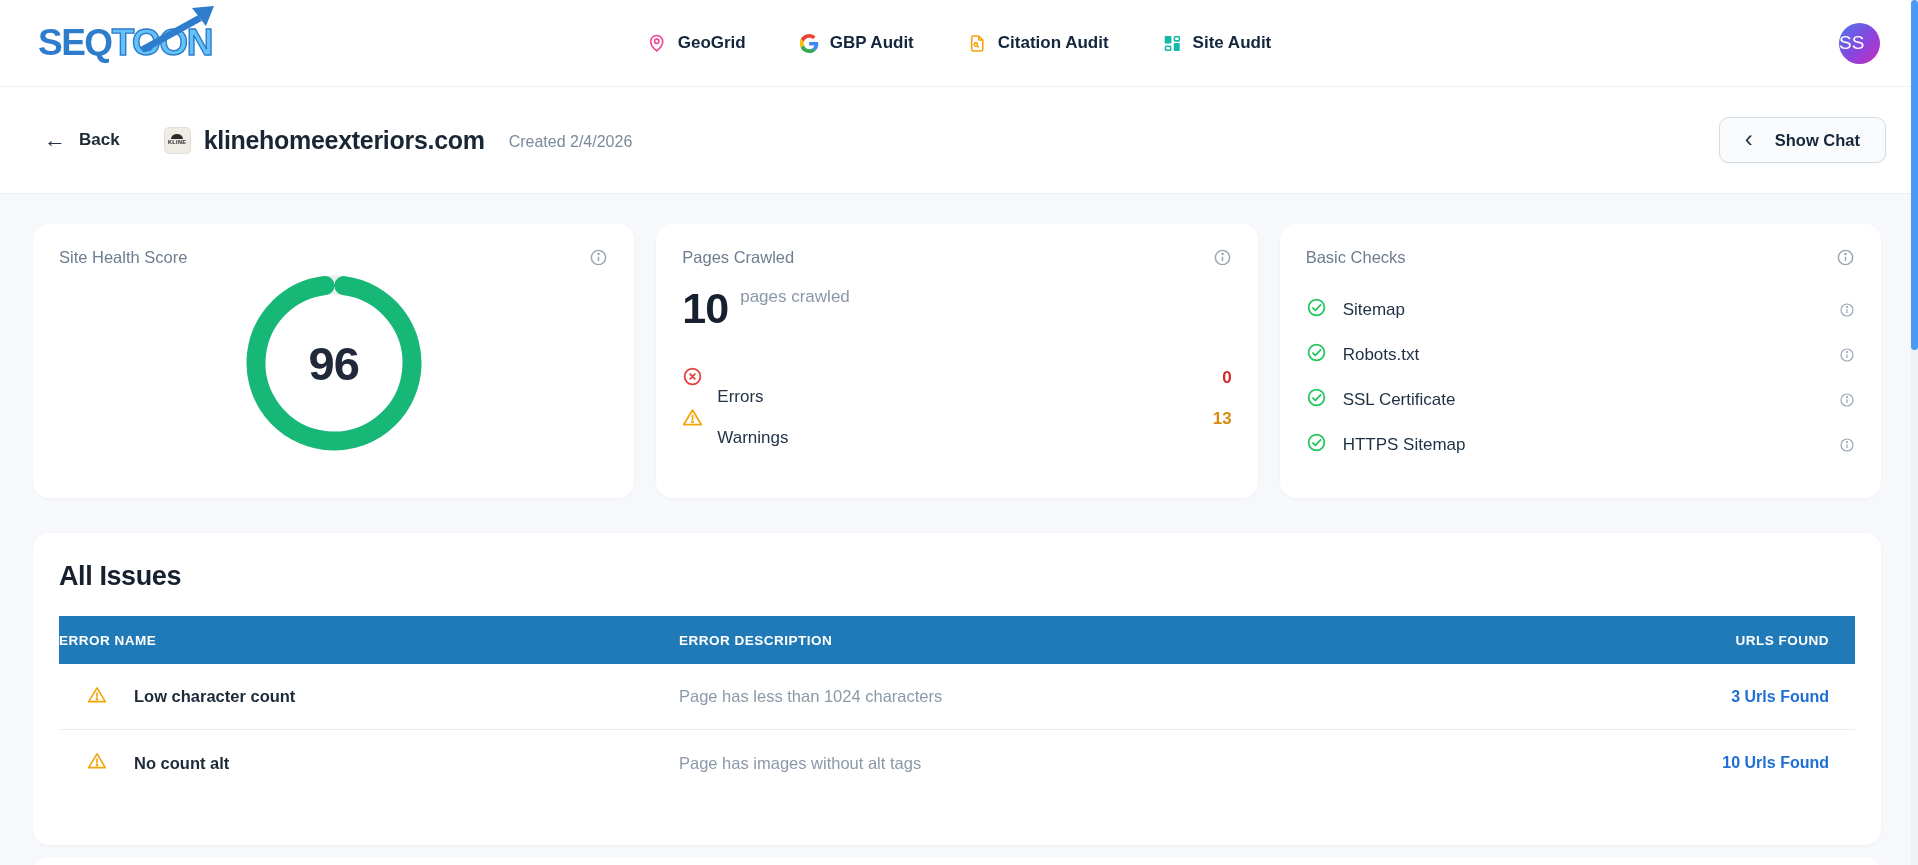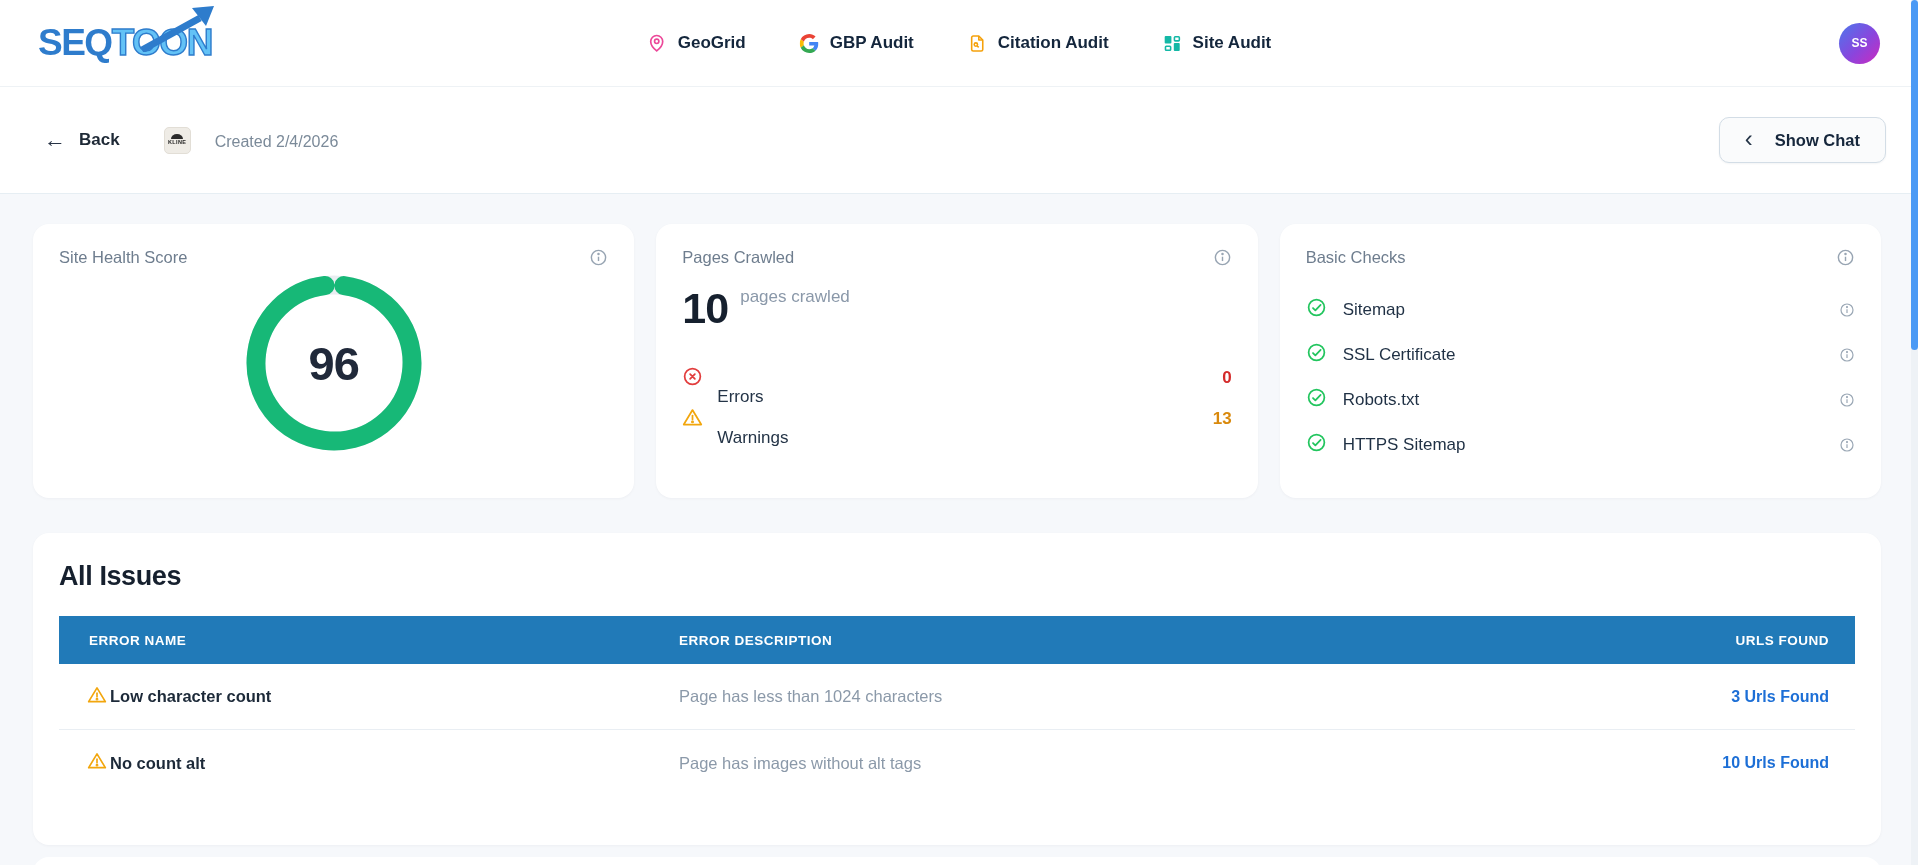--- a/index.html
+++ b/index.html
@@ -8,21 +8,21 @@
 
   
   .navbar { height:87px; background:#fff; border-bottom:1px solid #eef2f5; display:flex; align-items:center; padding:0 38px; position:relative; }
   .logo { position:relative; display:flex; align-items:center; font-weight:800; font-size:37px; letter-spacing:-1.5px; cursor:pointer; }
   .logo-seq { color:#2e7ccc; }
   .logo-toon { color:#63c2f6; -webkit-text-stroke:1.4px #2e7ccc; }
   .logo-arrow { position:absolute; top:-16px; left:96px; pointer-events:none; }
   .nav-center { position:absolute; left:50%; transform:translateX(-50%); display:flex; align-items:flex-end; gap:54px; }
   .nav-item { display:flex; align-items:center; gap:11px; font-size:17px; font-weight:600; color:#14263c; cursor:pointer; }
   .nav-item svg { display:block; }
-  .avatar { margin-left:auto; width:41px; height:41px; border-radius:50%; background:linear-gradient(135deg,#4b78ec 0%,#8a45dd 55%,#cb2bbf 100%); color:#fff; font-size:12px; font-weight:700; display:flex; align-items:center; justify-content:center; cursor:pointer; }
+  .avatar { margin-left:auto; width:41px; height:41px; border-radius:50%; background:linear-gradient(135deg,#4b78ec 0%,#8a45dd 55%,#cb2bbf 100%); color:#fff; font-size:19px; font-weight:400; display:flex; align-items:center; cursor:pointer; }
 
   
   .subheader { height:107px; background:#fff; border-bottom:1px solid #e6eef3; display:flex; align-items:center; padding:0 32px 0 44px; }
   .back-btn { display:flex; align-items:center; gap:13px; font-size:17px; font-weight:700; color:#1e2936; cursor:pointer; }
   .back-arrow { font-size:22px; font-weight:400; line-height:1; color:#273345; }
   .site-group { display:flex; align-items:center; margin-left:44px; }
   .favicon { width:27px; height:27px; border-radius:5px; background:#efece6; border:1px solid #e2ded6; display:flex; flex-direction:column; align-items:center; justify-content:center; overflow:hidden; }
   .favicon-bird { width:12px; height:5px; background:#2a2a2a; border-radius:50% 50% 0 0 / 100% 100% 0 0; }
   .favicon-text { font-size:5.5px; font-weight:700; color:#1c1c1c; letter-spacing:.4px; line-height:1.4; }
   .domain { font-size:25px; font-weight:800; color:#1b2635; margin-left:13px; letter-spacing:-.3px; }
@@ -57,25 +57,25 @@
   .check-row { display:flex; align-items:center; height:45px; }
   .check-label { font-size:17px; color:#1f3044; font-weight:500; margin-left:16px; }
   .check-row .info-icon { margin-left:auto; }
 
   
   .issues-card { margin:35px 37px 0 33px; background:#fff; border-radius:16px; padding:28px 26px 0; height:312px; box-shadow:0 1px 3px rgba(15,35,60,.04); }
   .issues-title { font-size:27px; font-weight:800; color:#16202e; letter-spacing:-.4px; }
   .tbl { margin-top:24px; }
   .tbl-header { display:grid; grid-template-columns:620px 1fr 280px; background:#217ab8; height:48px; align-items:center; }
   .th { font-size:13.5px; font-weight:700; color:#fff; letter-spacing:.5px; }
-  .th.first { padding-left:30px; }
+  .th.first { }
   .th.last { text-align:right; padding-right:26px; }
   .tbl-row { display:grid; grid-template-columns:620px 1fr 280px; height:66px; align-items:center; }
   .tbl-row.divided { border-bottom:1px solid #e9eef3; }
-  .cell-name { display:flex; align-items:center; gap:3px; padding-left:28px; font-size:16.5px; font-weight:600; color:#1d2a39; }
+  .cell-name { display:flex; align-items:center; gap:27px; padding-left:28px; font-size:16.5px; font-weight:600; color:#1d2a39; }
   .cell-desc { font-size:16.5px; color:#8b99a9; }
   .cell-urls { text-align:right; padding-right:26px; font-size:16px; font-weight:600; color:#1d6fd6; cursor:pointer; }
 
   .next-card-sliver { margin:12px 37px 0 33px; background:#fff; border-radius:16px 16px 0 0; height:30px; }
 
   
   .scroll-track { position:absolute; top:0; right:0; width:7px; height:865px; background:#eef2f6; }
   .scroll-thumb { position:absolute; top:0; right:0; width:7px; height:350px; background:#4b9af5; border-radius:4px; cursor:pointer; }
 </style>
 </head>
@@ -144,20 +144,21 @@
 <div class="subheader">
   <div class="back-btn">
     <span class="back-arrow">←</span>
     <span>Back</span>
   </div>
   <div class="site-group">
     <div class="favicon">
       <div class="favicon-bird"></div>
       <div class="favicon-text">KLINE</div>
     </div>
+    <div class="domain">klinehomeexteriors.com</div>
     <div class="created">Created 2/4/2026</div>
   </div>
   <div class="show-chat">
     <span class="chevron-left">‹</span>
     <span>Show Chat</span>
   </div>
 </div>
 
 <div class="cards-row">
 
@@ -251,37 +252,37 @@
             </svg>
         </span>
       </div>
       <div class="check-row">
         <span>
           <svg width="21" height="21" viewBox="0 0 24 24" fill="none" stroke="#22c55e" stroke-width="2">
               <circle cx="12" cy="12" r="9"></circle>
               <path d="M8 12.6l2.7 2.7 6-6.3" stroke-linecap="round" stroke-linejoin="round"></path>
             </svg>
         </span>
-        <span class="check-label">SSL Certificate</span>
+        <span class="check-label">Robots.txt</span>
         <span class="info-icon small">
           <svg width="16" height="16" viewBox="0 0 24 24" fill="none" stroke="currentColor" stroke-width="1.8">
               <circle cx="12" cy="12" r="9"></circle>
               <line x1="12" y1="11" x2="12" y2="16.5"></line>
               <circle cx="12" cy="7.6" r="0.7" fill="currentColor"></circle>
             </svg>
         </span>
       </div>
       <div class="check-row">
         <span>
           <svg width="21" height="21" viewBox="0 0 24 24" fill="none" stroke="#22c55e" stroke-width="2">
               <circle cx="12" cy="12" r="9"></circle>
               <path d="M8 12.6l2.7 2.7 6-6.3" stroke-linecap="round" stroke-linejoin="round"></path>
             </svg>
         </span>
-        <span class="check-label">Robots.txt</span>
+        <span class="check-label">SSL Certificate</span>
         <span class="info-icon small">
           <svg width="16" height="16" viewBox="0 0 24 24" fill="none" stroke="currentColor" stroke-width="1.8">
               <circle cx="12" cy="12" r="9"></circle>
               <line x1="12" y1="11" x2="12" y2="16.5"></line>
               <circle cx="12" cy="7.6" r="0.7" fill="currentColor"></circle>
             </svg>
         </span>
       </div>
       <div class="check-row">
         <span>

